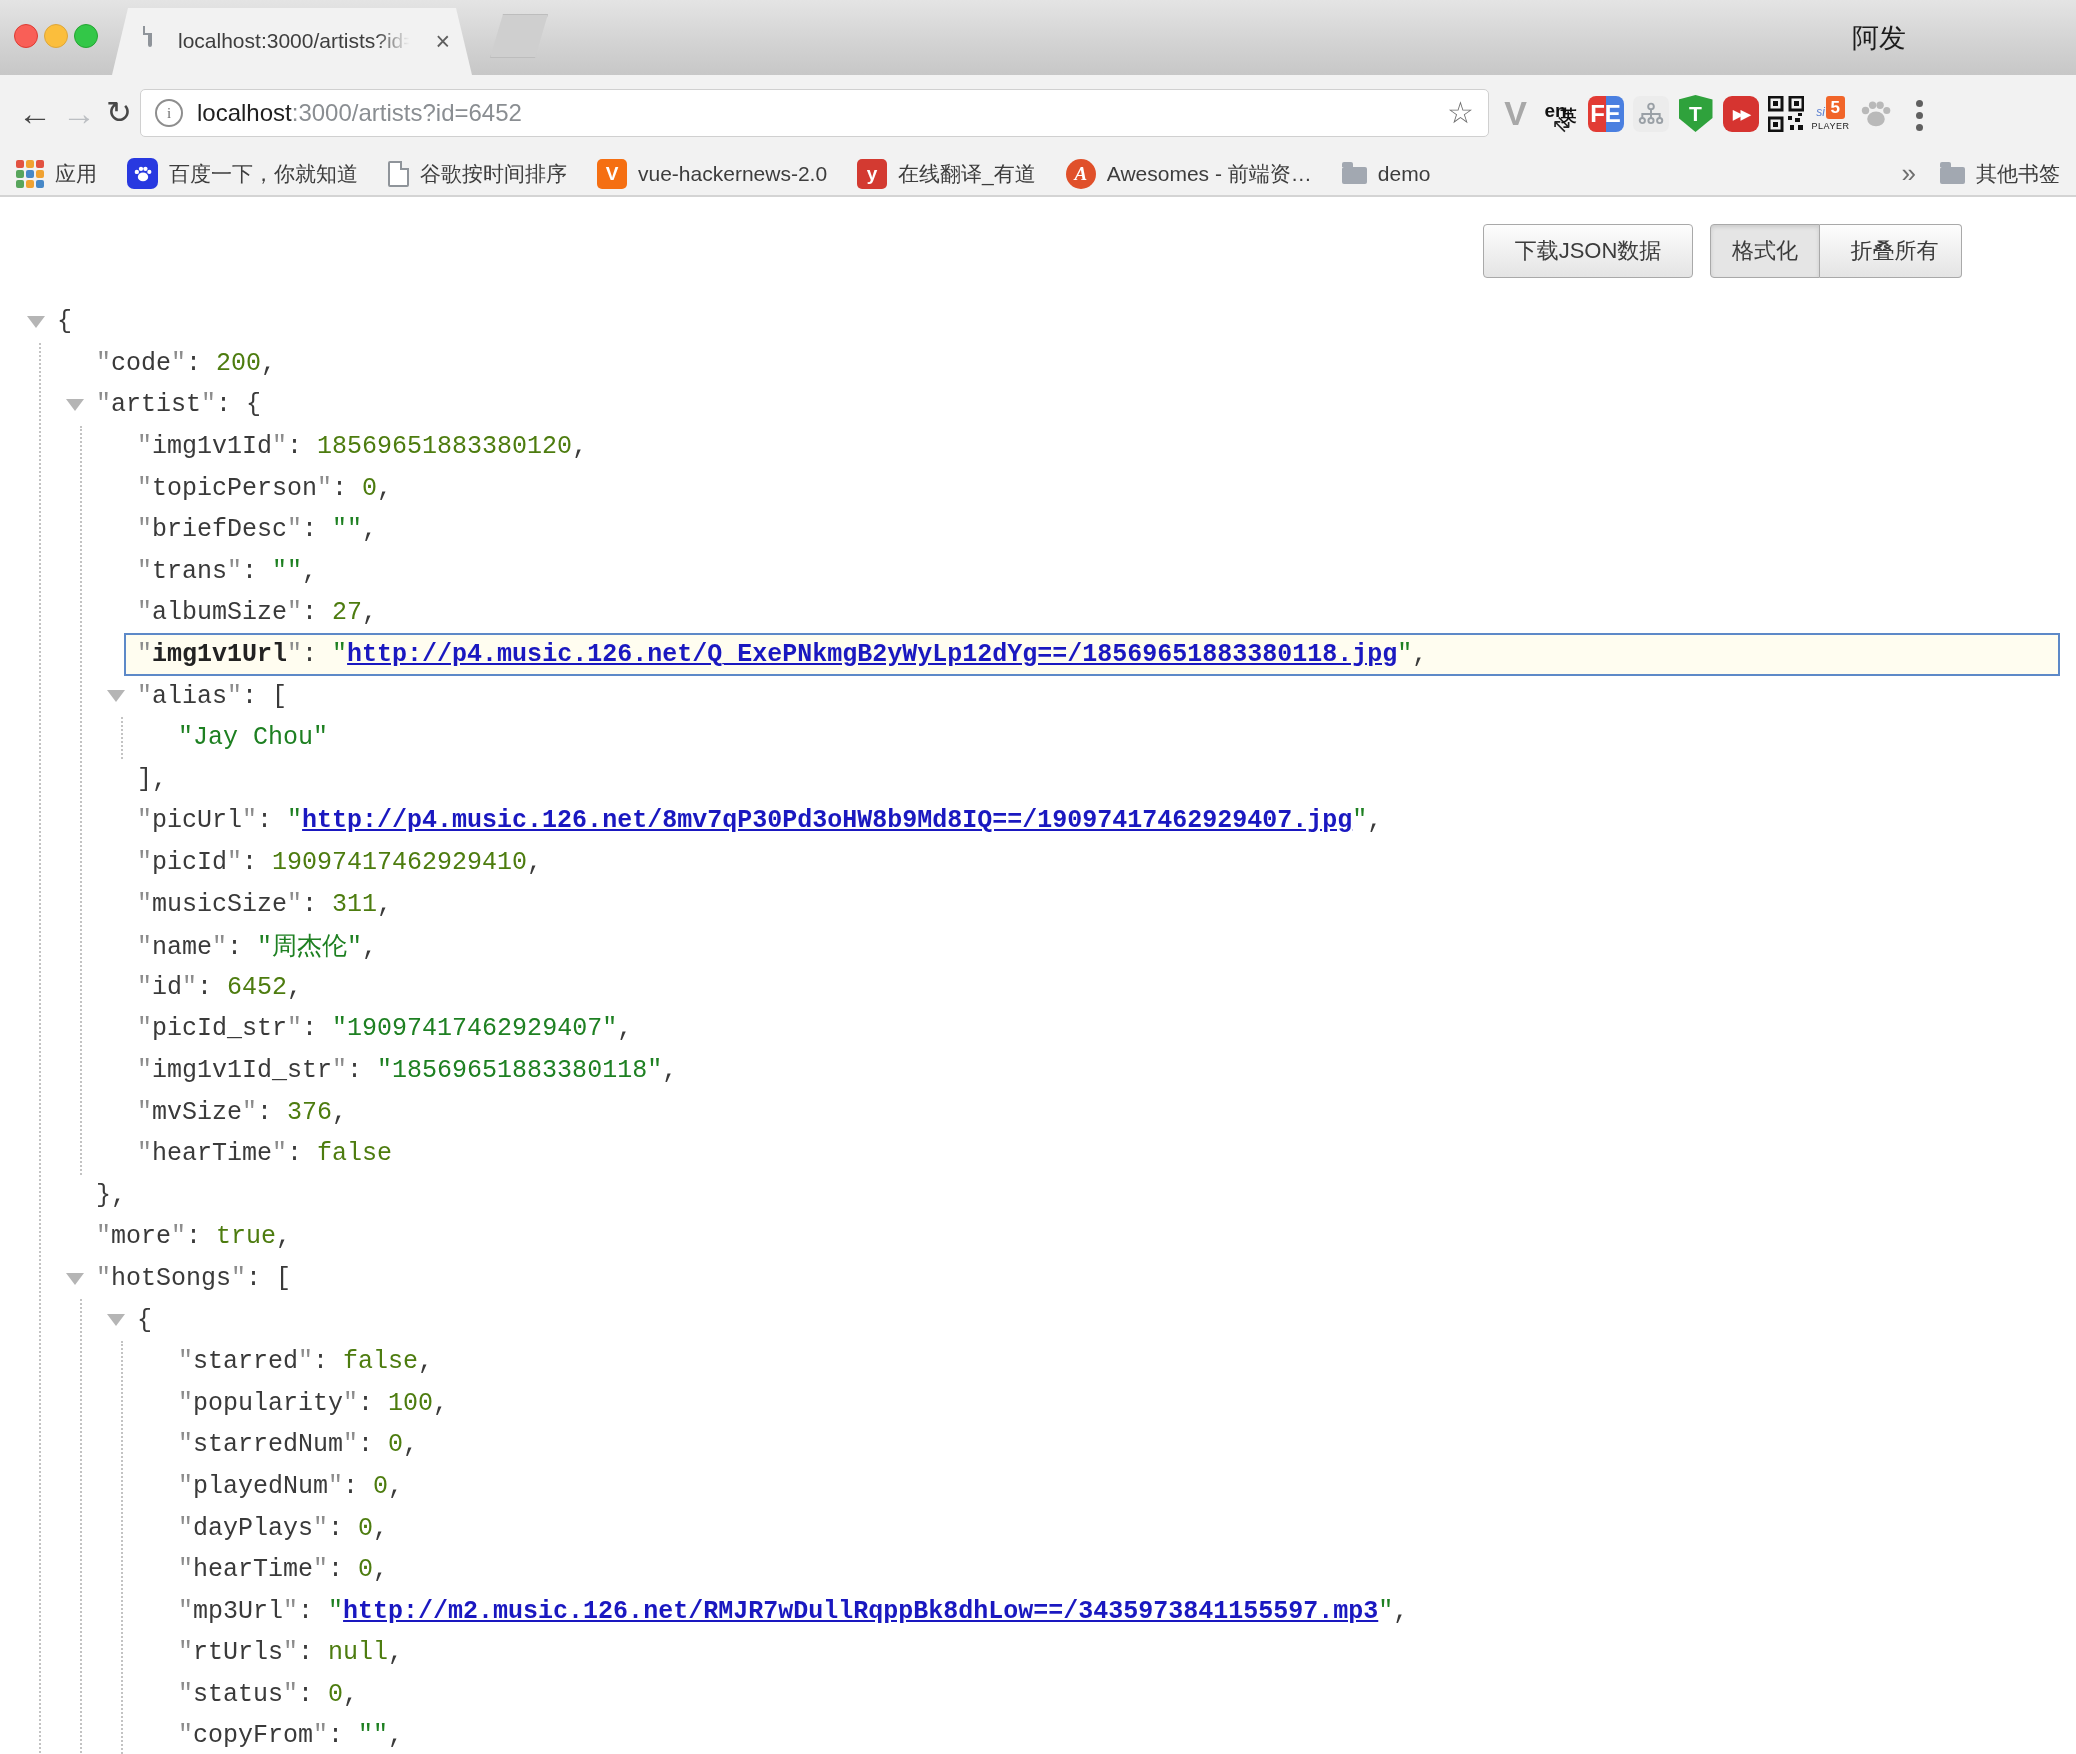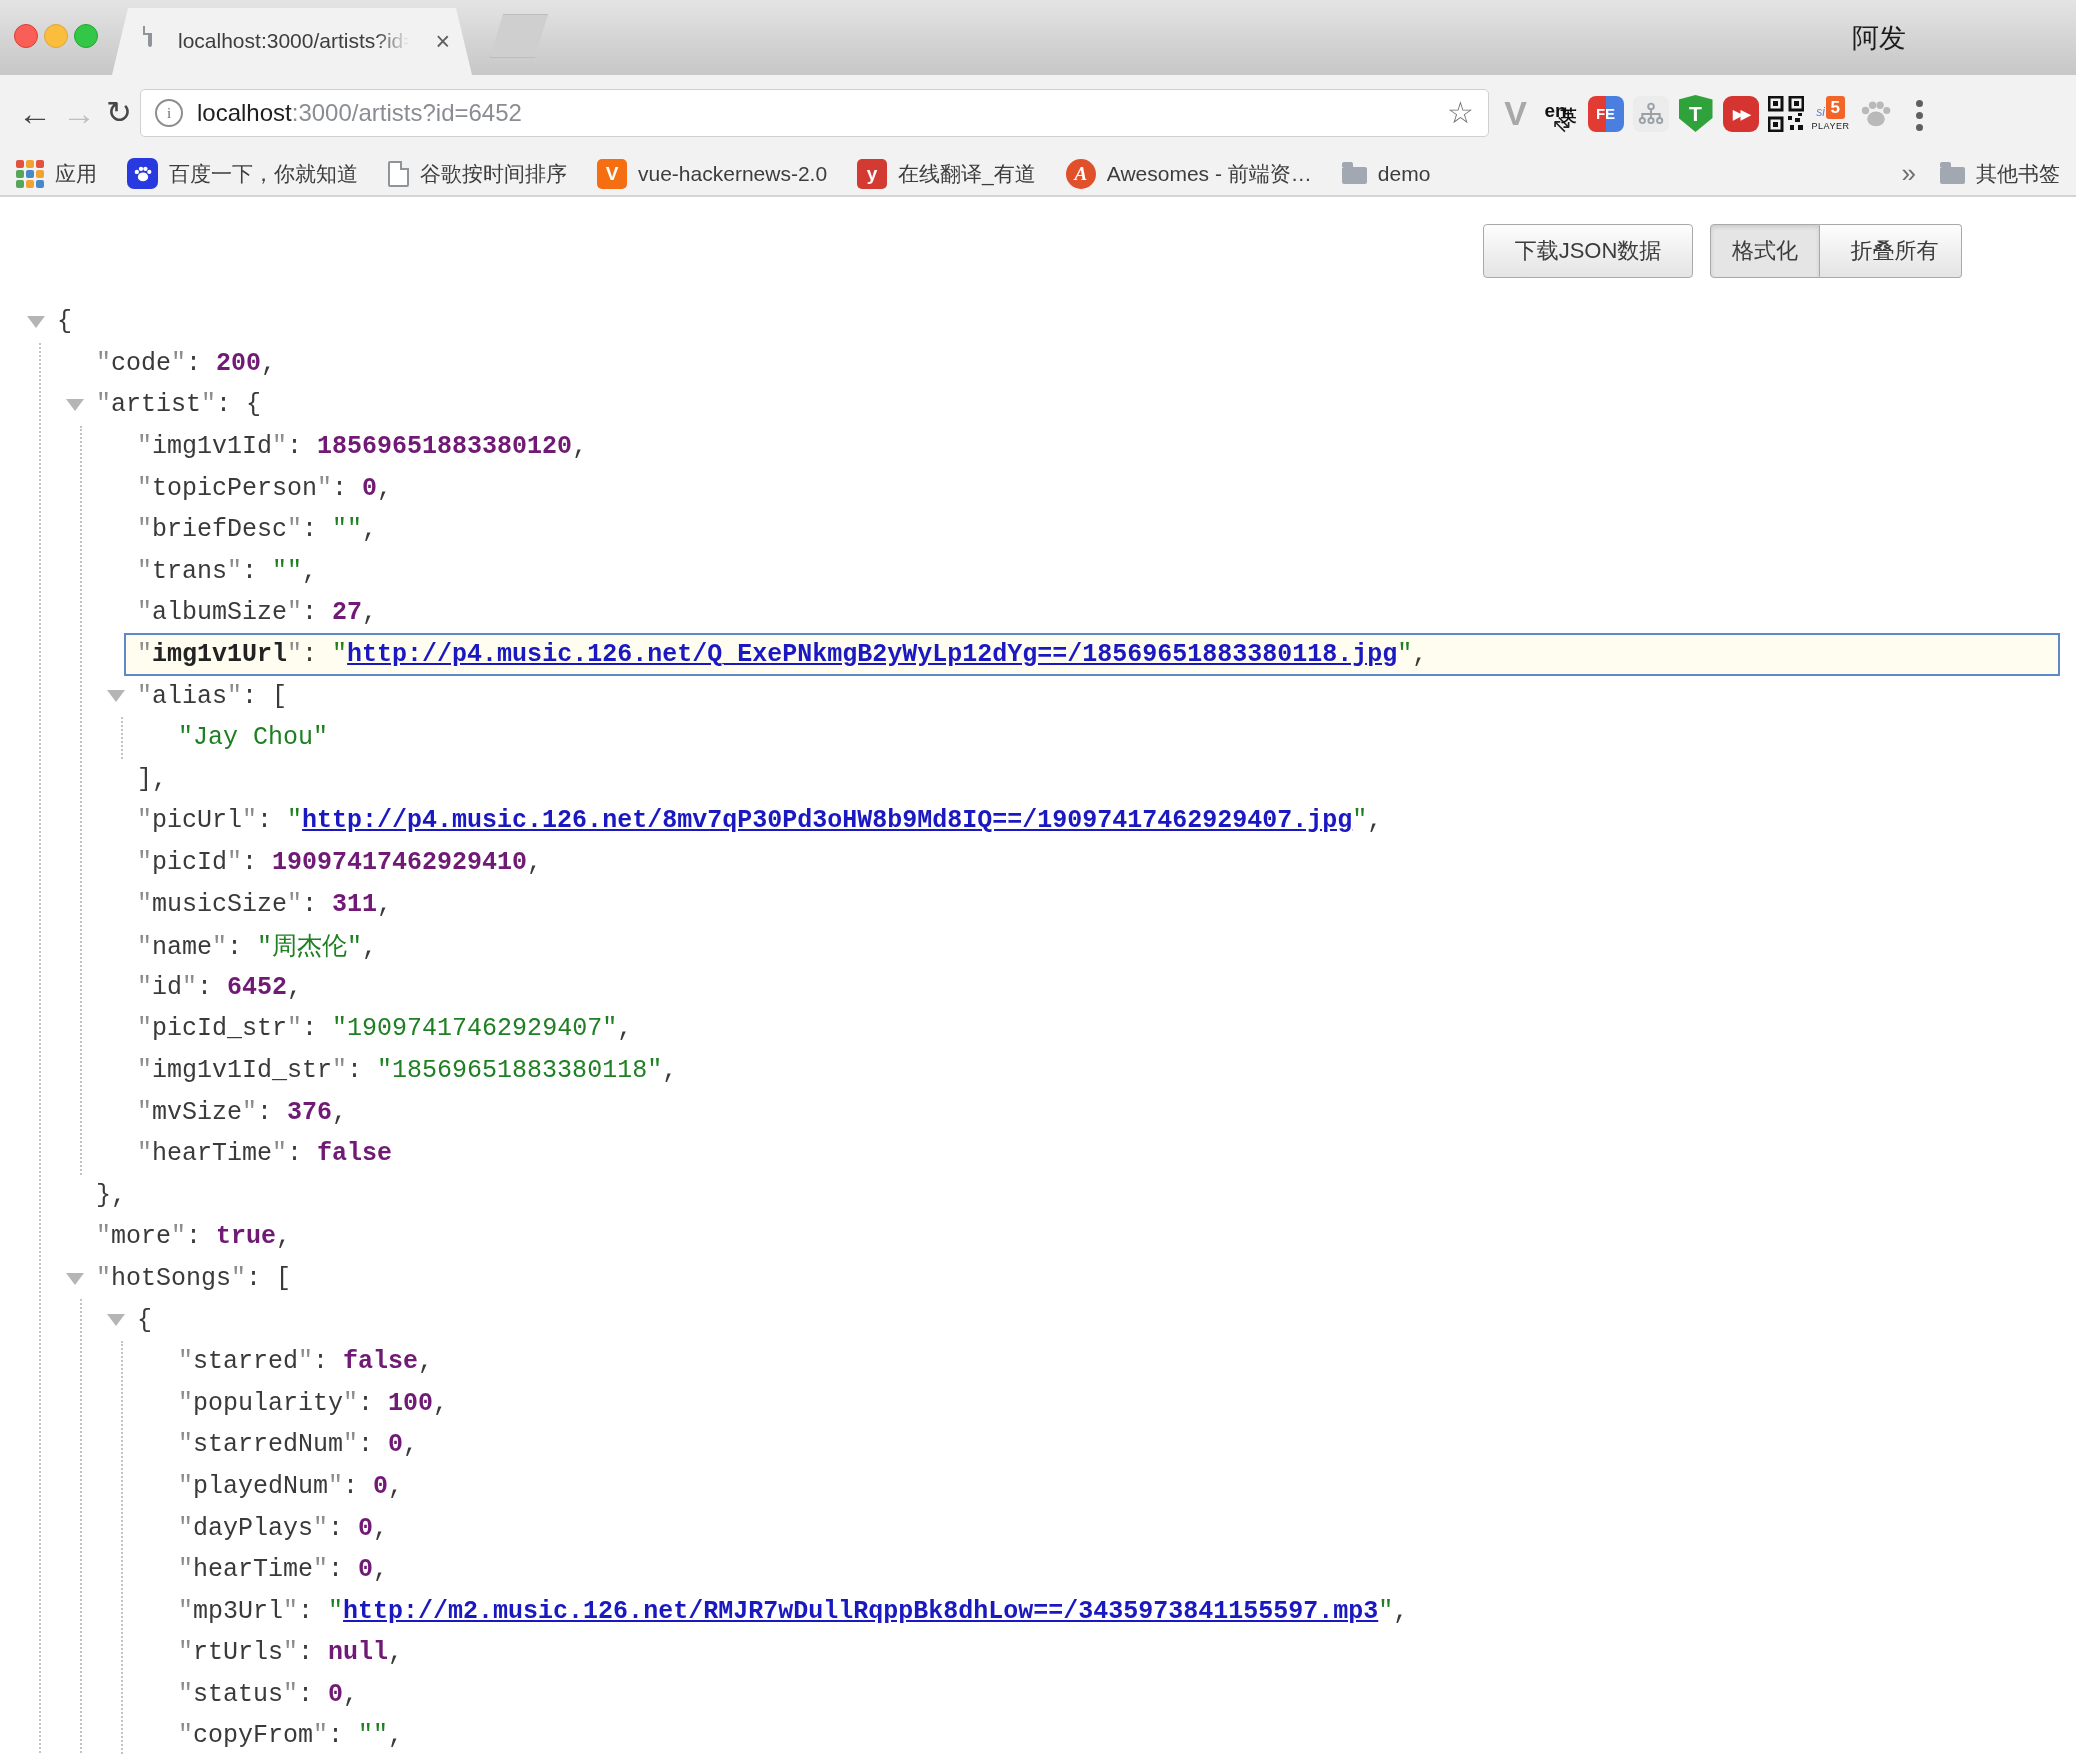--- a/index.html
+++ b/index.html
@@ -39,21 +39,21 @@
   .url{margin-left:14px;font-size:24px;white-space:nowrap;}
   .url .host{color:#1f1f1f;}
   .url .rest{color:#8a8e92;}
   .star{position:absolute;right:14px;top:5px;font-size:30px;color:#6f6f6f;}
   .extrow{position:absolute;left:1493px;top:0;height:77px;display:flex;}
   .ext{width:45px;height:77px;display:flex;align-items:center;justify-content:center;position:relative;}
   .ext-vue{font-size:34px;font-weight:bold;color:#a8a8a8;font-family:"Liberation Sans",sans-serif;}
   .ext-translate .t1{position:absolute;right:4px;top:14px;font-size:16px;color:#111;font-weight:bold;}
   .ext-translate .t2{position:absolute;left:4px;bottom:14px;font-size:19px;color:#111;font-weight:bold;}
   .ext-translate .t3{position:absolute;left:13px;top:20px;font-size:20px;color:#222;transform:rotate(45deg);}
-  .ext-fe{width:36px;height:36px;border-radius:8px;color:#fff;font-weight:bold;font-size:15px;
+  .ext-fe{width:36px;height:36px;border-radius:8px;color:#fff;font-weight:bold;font-size:24px;
           background:linear-gradient(90deg,#e23b34 50%,#4a7fe0 50%);
           display:flex;align-items:center;justify-content:center;}
   .ext-sitemapbox{width:36px;height:36px;border-radius:7px;background:#ececec;
           display:flex;align-items:center;justify-content:center;}
   .ext-shield{width:34px;height:37px;background:#2fa23c;color:#fff;font-weight:bold;font-size:21px;
           clip-path:polygon(50% 0,100% 12%,100% 62%,50% 100%,0 62%,0 12%);
           display:flex;align-items:center;justify-content:center;}
   .ext-speed{width:36px;height:36px;border-radius:9px;background:#d63430;color:#fff;
           display:flex;align-items:center;justify-content:center;font-size:14px;letter-spacing:-3px;}
   .ext-playerbox{display:flex;flex-direction:column;align-items:center;}
@@ -111,21 +111,21 @@
   .line{position:relative;height:41.6px;display:flex;align-items:center;white-space:pre;
         font-family:"Liberation Mono","DejaVu Sans Mono",monospace;font-size:25px;}
   .lc{position:relative;z-index:1;}
   .arrow{position:absolute;width:0;height:0;top:15px;
         border-left:9px solid transparent;border-right:9px solid transparent;
         border-top:12px solid #b5b5b5;z-index:2;}
   .q{color:#8c8c8c;}
   .k{color:#3a3a3a;}
   .k.kb{font-weight:bold;color:#222;}
   .p{color:#3a3a3a;}
-  .num{color:#701a75;font-weight:bold;}
+  .num{color:#4d7c0f;font-weight:normal;}
   .str{color:#1e8022;}
   .strq{color:#1e8022;}
   .lnk{color:#1a18c0;font-weight:bold;text-decoration:underline;cursor:pointer;font-family:Liberation Mono, monospace;}
   .line.hl:before{content:"";position:absolute;left:124px;right:16px;top:-1px;bottom:-1px;
         background:#fffdf0;border:2px solid #5d89c8;box-sizing:border-box;}
   .guide{position:absolute;width:0;border-left:2px dotted #c3c3c3;}
 </style>
 </head>
 <body>
 

